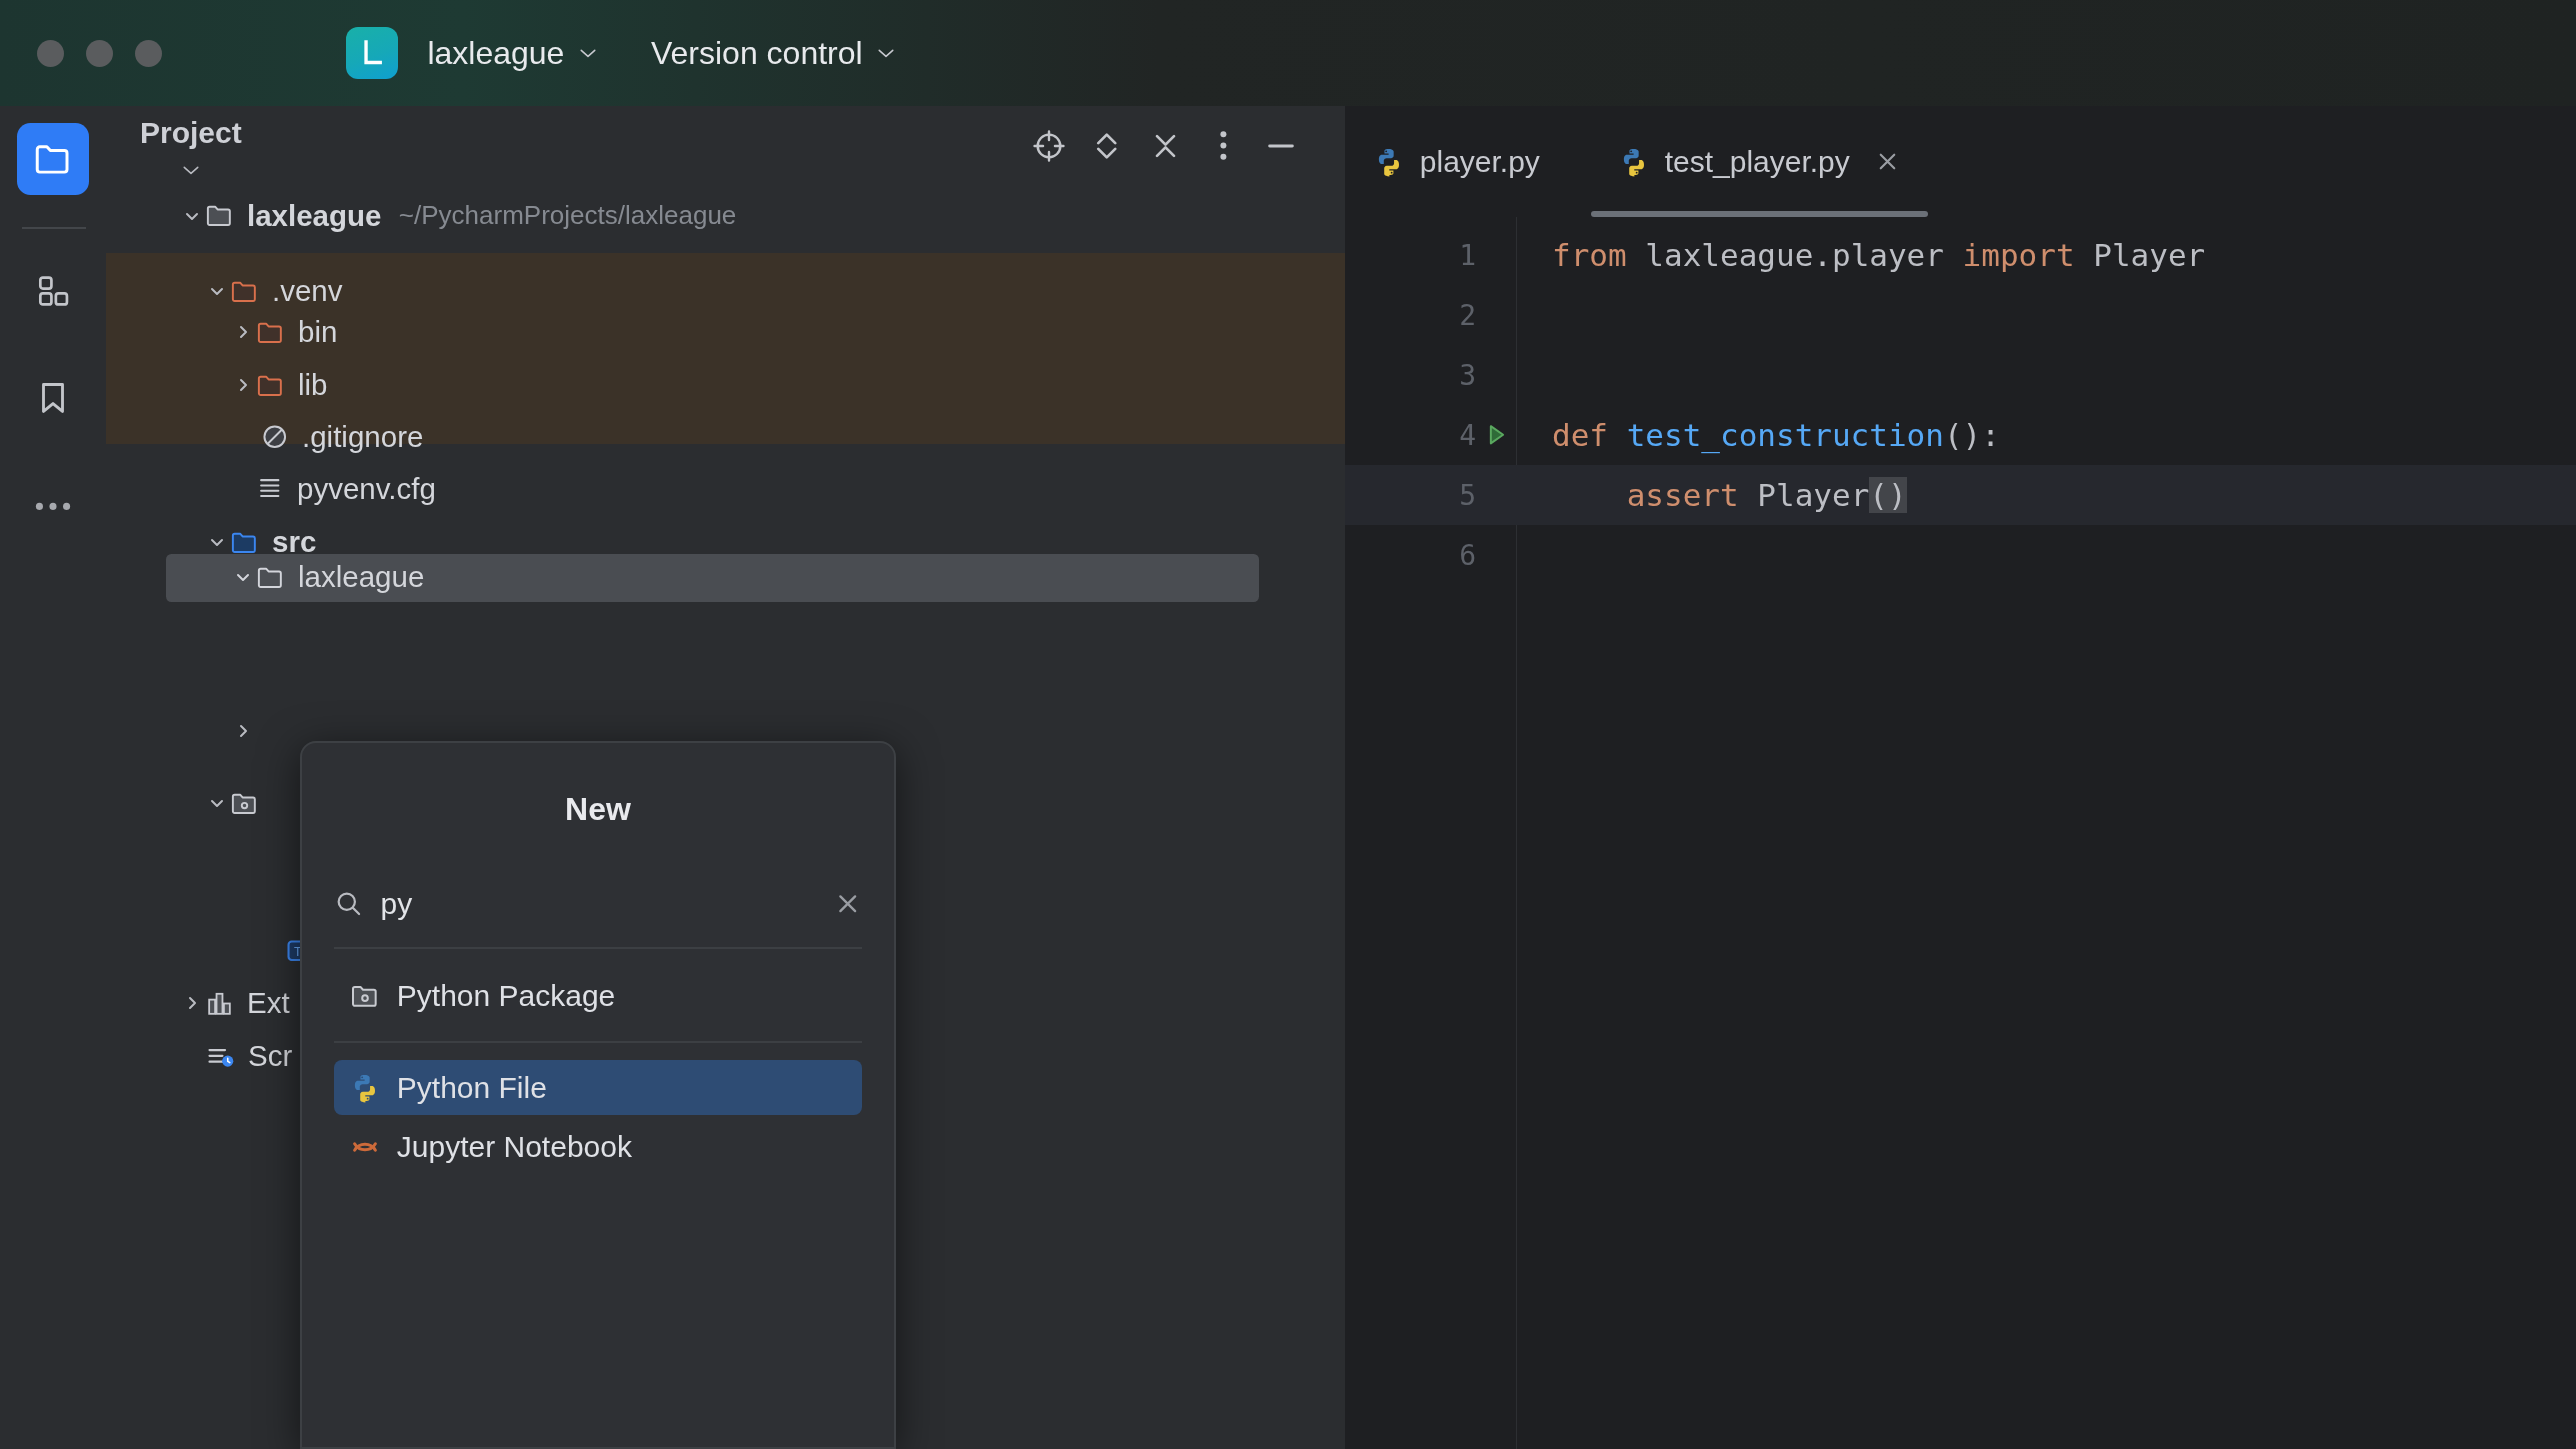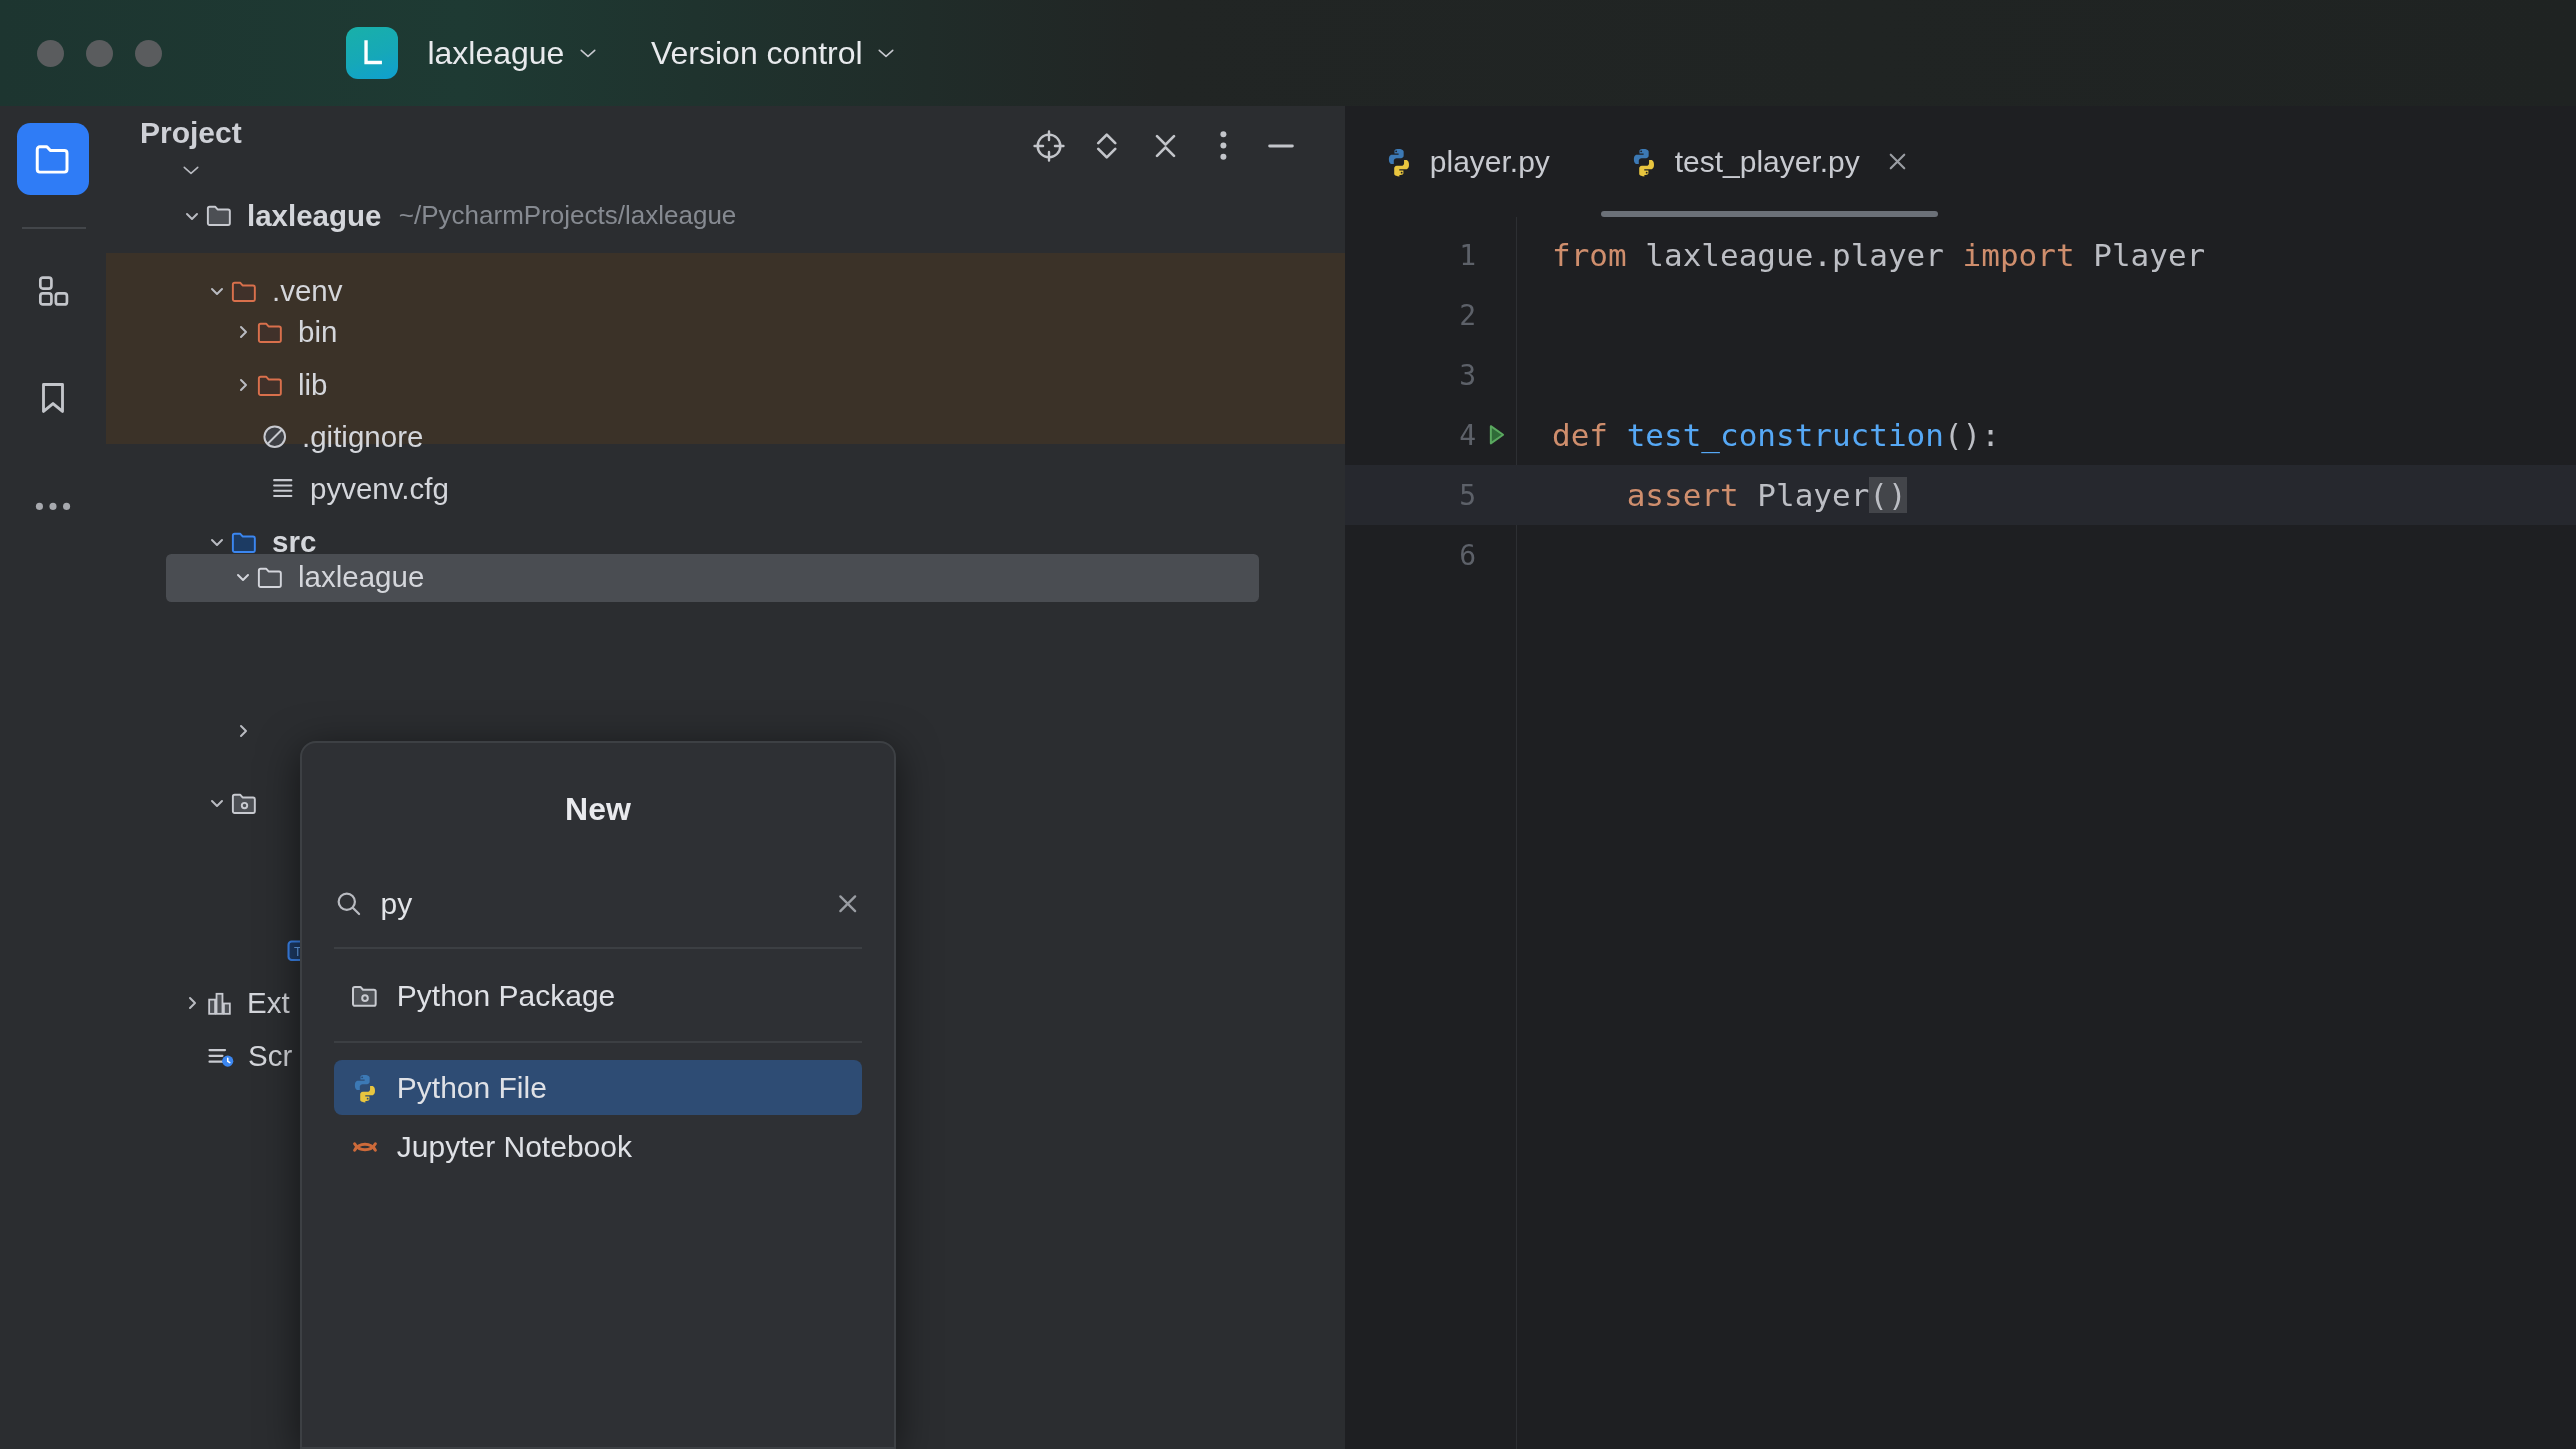--- a/index.html
+++ b/index.html
@@ -313,21 +313,21 @@
       <div class="trow" style="position:absolute; top:236px; left:153px;">
         <span class="tico">
           <svg width="29.5" height="29.5" viewBox="0 0 24 24">
             <circle cx="12" cy="12" r="8.4" fill="#3d3f44" stroke="#c8cad0" stroke-width="1.6"></circle>
             <path d="M6.5 17.5 L17.5 6.5" stroke="#c8cad0" stroke-width="1.6" stroke-linecap="round"></path>
           </svg>
         </span>
         <span class="tlabel">.gitignore</span>
       </div>
 
-      <div class="trow" style="position:absolute; top:288px; left:161px;text-align:center;">
+      <div class="trow" style="position:absolute; top:288px; left:148px;text-align:center;">
         <span class="tico">
           <svg width="29.5" height="29.5" viewBox="0 0 24 24">
             <path d="M5 5h14M5 9.3h14M5 13.6h14M5 17.9h14" stroke="#c8cad0" stroke-width="1.7" stroke-linecap="round"></path>
           </svg>
         </span>
         <span class="tlabel">pyvenv.cfg</span>
       </div>
 
       <div class="trow" style="position:absolute; top:341px; left:99px;font-weight:bold;">
         <svg class="arrow" viewBox="0 0 24 24">
@@ -454,21 +454,21 @@
           <path d="M4.2 14.4a9 9 0 0 1 15.6 0" fill="none" stroke="#cc6a3a" stroke-width="2.2" stroke-linecap="round"></path>
         </svg>
       </span>
       <span class="plabel">Jupyter Notebook</span>
     </div>
   </div>
 
   <div class="editor">
 
     <div class="tabbar">
-      <div class="etab" style="padding-left:38px">
+      <div class="etab" style="padding-left:28px">
         <svg class="pyico" viewBox="0 0 24 24">
           <path d="M11.6 2.2c-3.2 0-3.0 1.4-3.0 1.4v2.1h3.1v.8H6.9S4.4 6.2 4.4 9.9c0 3.7 2.2 3.6 2.2 3.6h1.5v-2.2s-.1-2.2 2.1-2.2h3.2s2.1 0 2.1-2V4.3s.3-2.1-3.9-2.1zm-1.7 1.1c.4 0 .7.3.7.7 0 .4-.3.7-.7.7a.7.7 0 0 1-.7-.7c0-.4.3-.7.7-.7z" fill="#3c79b5"></path>
           <path d="M12.3 21.8c3.2 0 3.0-1.4 3.0-1.4v-2.1h-3.1v-.8h4.8s2.5.3 2.5-3.4c0-3.7-2.2-3.6-2.2-3.6h-1.5v2.2s.1 2.2-2.1 2.2H10.5s-2.1 0-2.1 2v3.8s-.3 2.1 3.9 2.1zm1.7-1.1a.7.7 0 0 1-.7-.7c0-.4.3-.7.7-.7.4 0 .7.3.7.7 0 .4-.3.7-.7.7z" fill="#e8c53f"></path>
         </svg>
         <span>player.py</span>
       </div>
 
       <div class="etab active" style="margin-left:24px">
         <svg class="pyico" viewBox="0 0 24 24">
           <path d="M11.6 2.2c-3.2 0-3.0 1.4-3.0 1.4v2.1h3.1v.8H6.9S4.4 6.2 4.4 9.9c0 3.7 2.2 3.6 2.2 3.6h1.5v-2.2s-.1-2.2 2.1-2.2h3.2s2.1 0 2.1-2V4.3s.3-2.1-3.9-2.1zm-1.7 1.1c.4 0 .7.3.7.7 0 .4-.3.7-.7.7a.7.7 0 0 1-.7-.7c0-.4.3-.7.7-.7z" fill="#3c79b5"></path>

